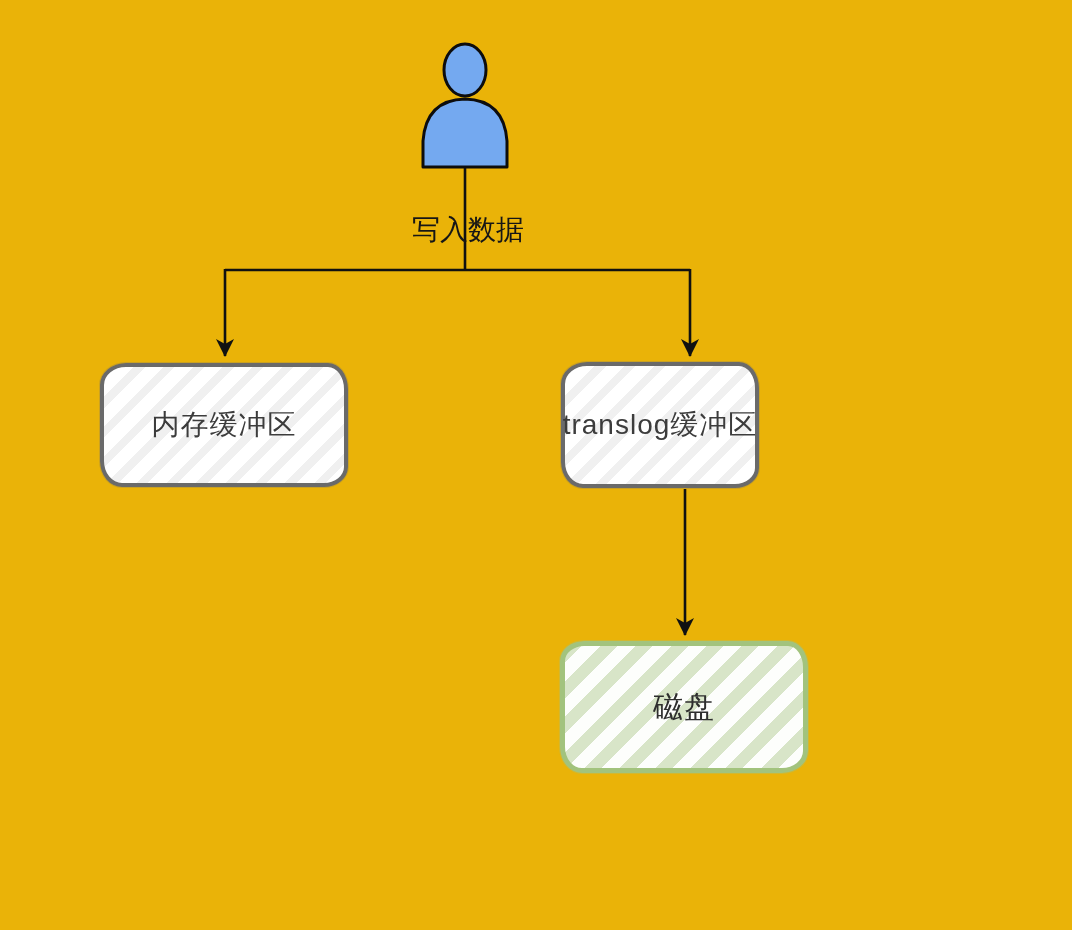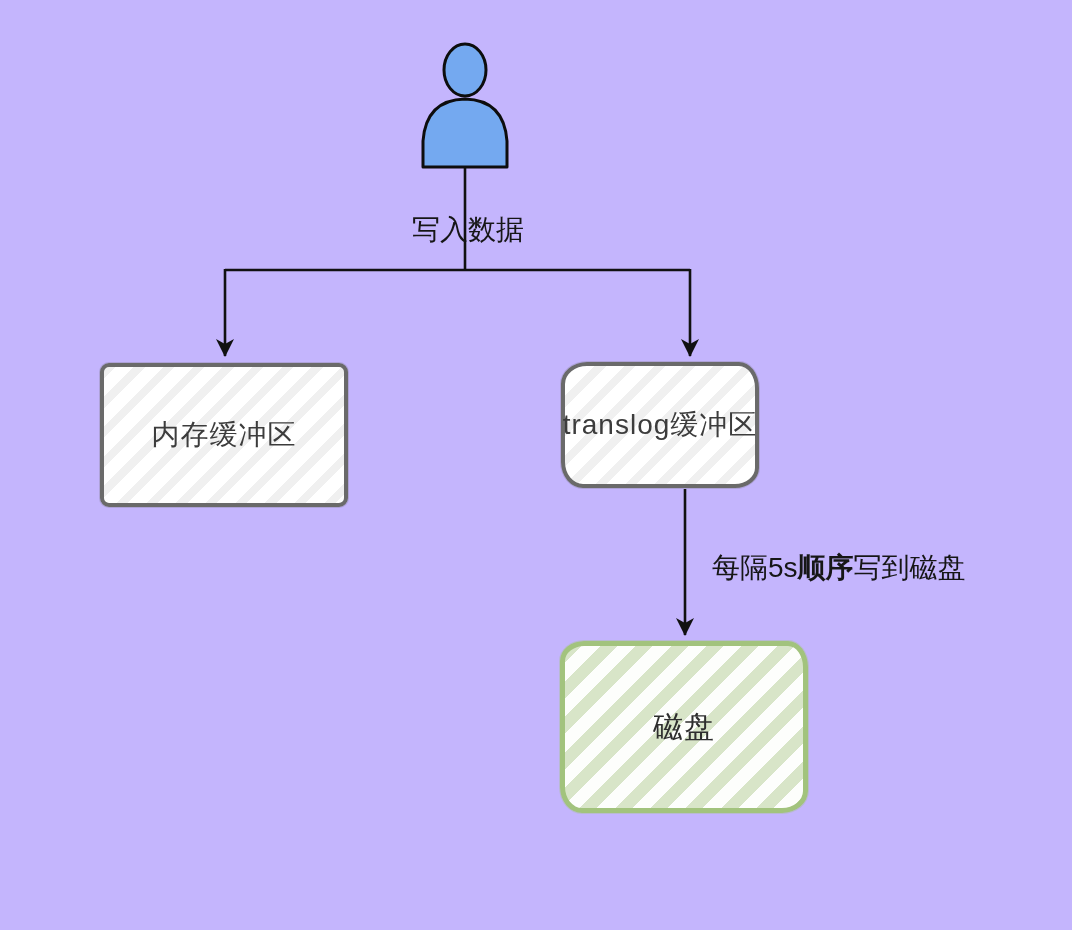--- a/index.html
+++ b/index.html
@@ -5,21 +5,21 @@
   html, body {
     margin: 0;
     padding: 0;
     background: #ffffff;
     font-family: "Liberation Sans", "DejaVu Sans", sans-serif;
   }
   .canvas {
     position: relative;
     width: 1072px;
     height: 930px;
-    background: #c4b5fd;
+    background: #eab308;
     overflow: hidden;
   }
   .wires {
     position: absolute;
     left: 0; top: 0;
     width: 1072px;
     height: 930px;
     pointer-events: none;
   }
   .node {
@@ -98,27 +98,26 @@
 
     <line x1="225" y1="269" x2="225" y2="356" stroke="#111111" stroke-width="2.6" marker-end="url(#arrow)"></line>
 
     <line x1="690" y1="269" x2="690" y2="356" stroke="#111111" stroke-width="2.6" marker-end="url(#arrow)"></line>
 
     <line x1="685" y1="489" x2="685" y2="635" stroke="#111111" stroke-width="2.6" marker-end="url(#arrow)"></line>
   </svg>
 
   <div class="edge-label" id="write-data-label">写入数据</div>
 
-  <div class="edge-label" id="flush-label"><span>每隔5s</span><span class="bold-part">顺序</span><span>写到磁盘</span></div>
 
-  <div class="node node-gray" style="left:100px; top:363px; width:248px; height:144px;border-radius:9px;">
+  <div class="node node-gray" style="left:100px; top:363px; width:248px; height:124px;">
     <span class="node-label">内存缓冲区</span>
   </div>
 
   <div class="node node-gray" style="left:561px; top:362px; width:198px; height:126px;">
     <span class="node-label">translog缓冲区</span>
   </div>
 
-  <div class="node node-green" style="left:560px; top:641px; width:248px; height:172px;">
+  <div class="node node-green" style="left:560px; top:641px; width:248px; height:132px;">
     <span class="node-label">磁盘</span>
   </div>
 
 </div>
 
 </body></html>

